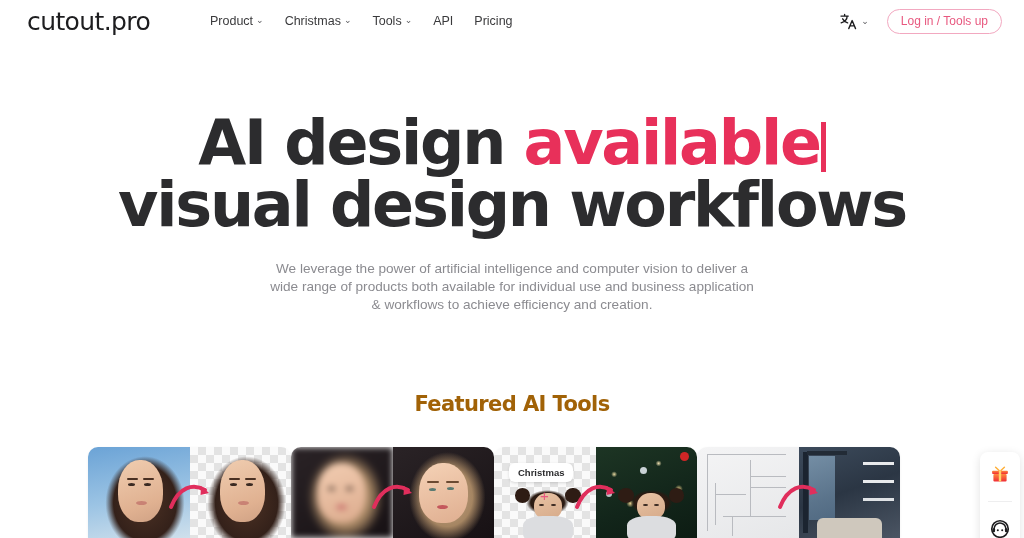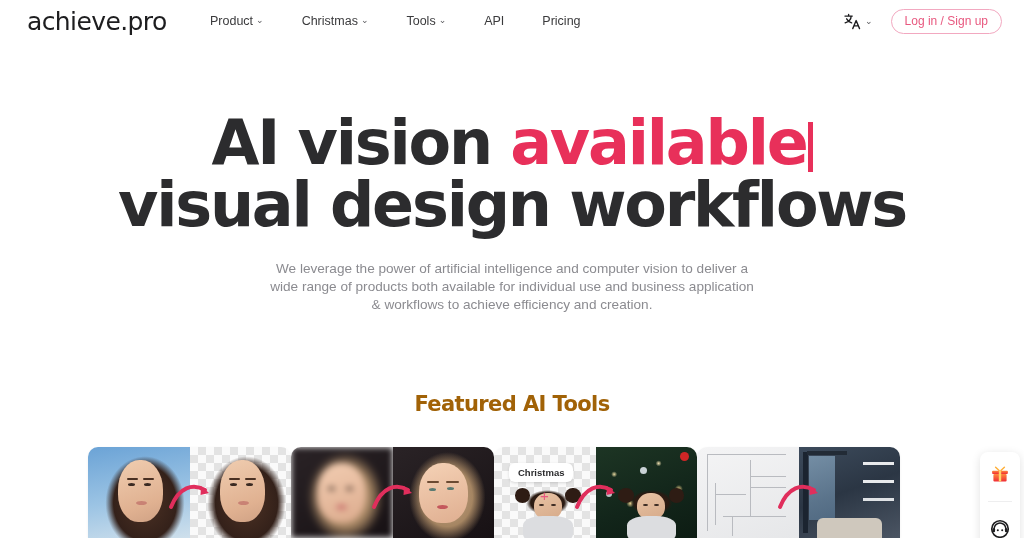--- a/index.html
+++ b/index.html
@@ -20,21 +20,21 @@
     background: #ffffff;
   }
   .logo {
     position: absolute; left: 27px; top: 7px;
     font-size: 25px; font-weight: 500;
     letter-spacing: -0.6px;
     color: #1d1d1f;
     font-family: "DejaVu Sans", sans-serif;
     white-space: nowrap;
   }
-  .nav { position: absolute; left: 210px; top: 14px; display: flex; align-items: center; gap: 38px; }
+  .nav { position: absolute; left: 210px; top: 14px; display: flex; align-items: center; gap: 21px; }
   .nav-item {
     font-size: 12.5px; color: #3a3a3c; white-space: nowrap;
     display: flex; align-items: center; gap: 3px; cursor: pointer;
   }
   .caret { display: inline-block; font-size: 9px; color: #5a5a5e; transform: translateY(-1px); }
 
   .header-right { position: absolute; right: 22px; top: 9px; display: flex; align-items: center; gap: 18px; }
   .lang { display: flex; align-items: center; gap: 3px; cursor: pointer; }
   .lang svg { display: block; }
   .login-btn {
@@ -176,21 +176,21 @@
     gap: 14px;
   }
   .fw-item { width: 26px; height: 26px; display: flex; align-items: center; justify-content: center; cursor: pointer; }
   .fw-divider { width: 24px; height: 1px; background: #eeeeef; }
 </style>
 </head>
 <body>
 
 <div class="header">
 
-  <div class="logo">achieve.pro</div>
+  <div class="logo">cutout.pro</div>
 
   <nav class="nav">
     <div class="nav-item">
       <span>Product</span>
       <span class="caret">⌄</span>
     </div>
     <div class="nav-item">
       <span>Christmas</span>
       <span class="caret">⌄</span>
     </div>
@@ -209,27 +209,27 @@
   <div class="header-right">
     <div class="lang">
       <span>
         <svg width="19" height="19" viewBox="0 0 24 24" fill="none">
           <path d="M2.5 5.2h9.2M7.1 3.2v2M10.3 5.2c0 4.2-3 7.2-7.6 8.6M4.6 8.6c1.4 2.6 3.6 4.2 6.3 5.2" stroke="#1d1d1f" stroke-width="1.7" stroke-linecap="round" stroke-linejoin="round"></path>
           <path d="M12.3 21l4.3-10.2L20.9 21M13.9 17.6h5.4" stroke="#1d1d1f" stroke-width="1.7" stroke-linecap="round" stroke-linejoin="round"></path>
         </svg>
       </span>
       <span class="caret">⌄</span>
     </div>
-    <div class="login-btn">Log in / Sign up</div>
+    <div class="login-btn">Log in / Tools up</div>
   </div>
 </div>
 
 <section class="hero">
   <h1>
-    <span>AI vision </span><span class="hl">available</span><span class="cursor"></span><br>
+    <span>AI design </span><span class="hl">available</span><span class="cursor"></span><br>
     <span>visual design workflows</span>
   </h1>
   <p>
     <span>We leverage the power of artificial intelligence and computer vision to deliver a</span><br>
     <span>wide range of products both available for individual use and business application</span><br>
     <span>&amp; workflows to achieve efficiency and creation.</span>
   </p>
 </section>
 
 <div class="featured-title">Featured AI Tools</div>

